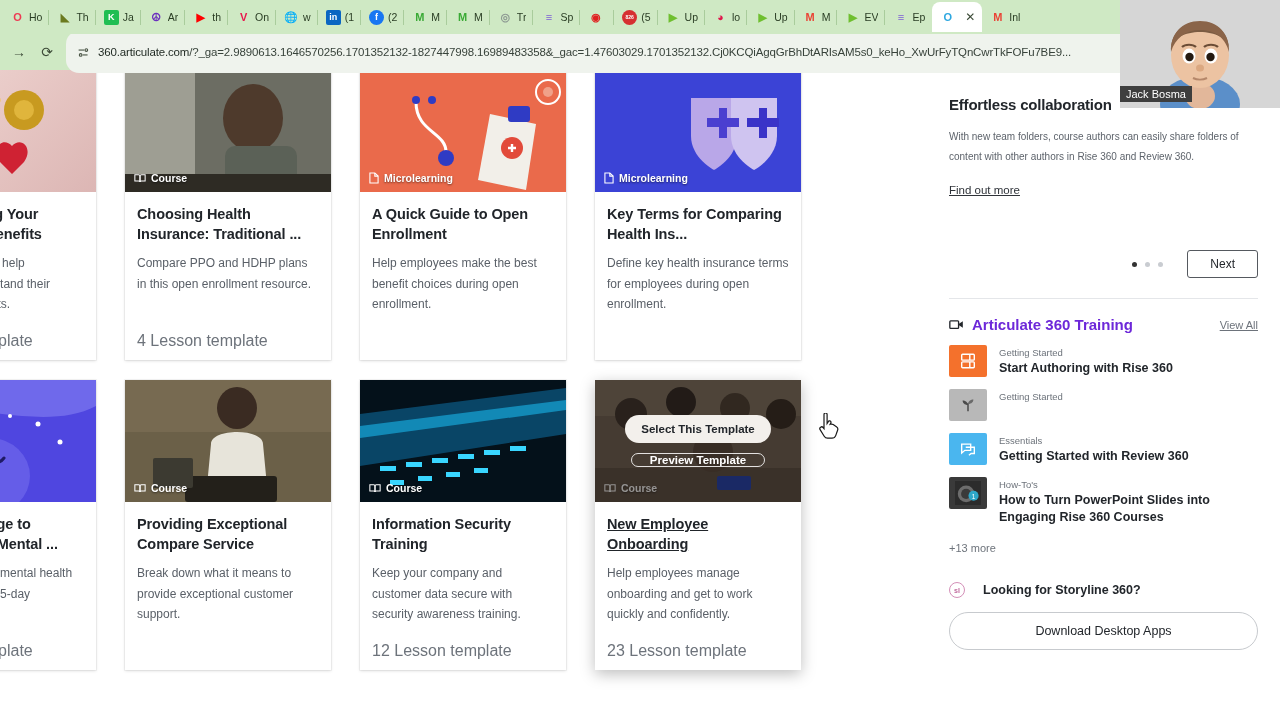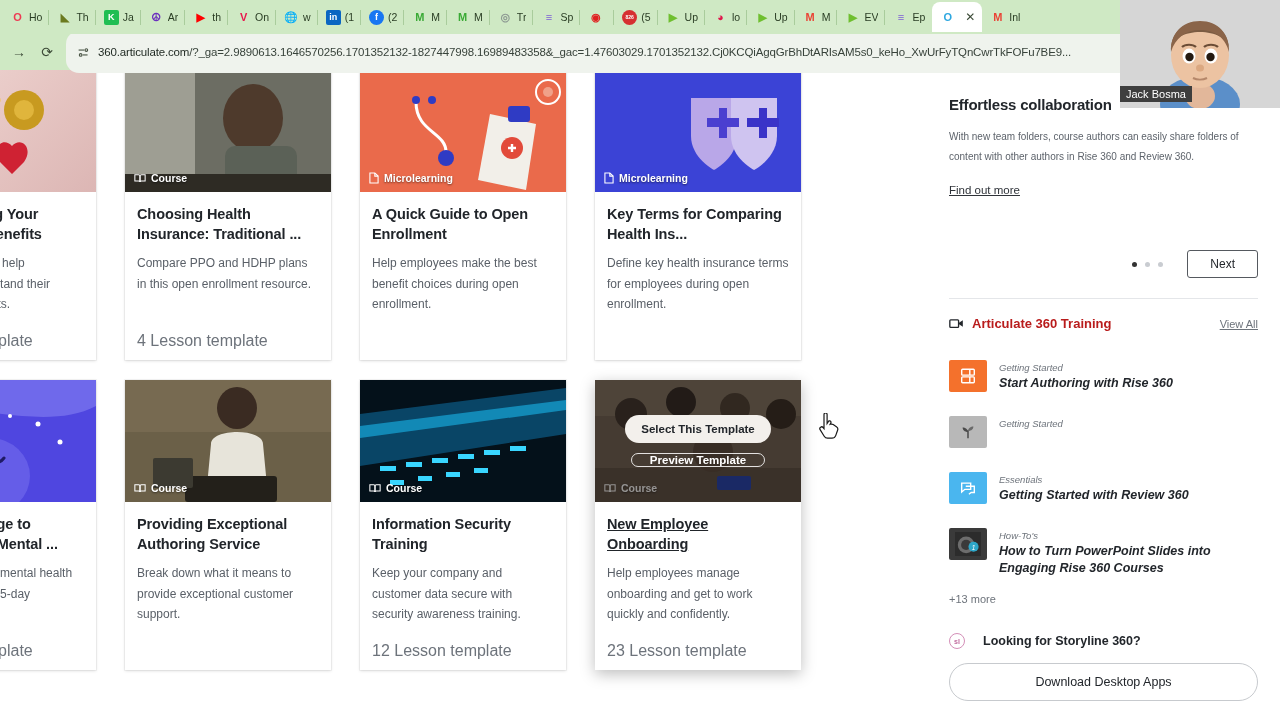--- a/index.html
+++ b/index.html
@@ -182,24 +182,24 @@
     padding: 6px 22px; font-size: 12px; color: #22262b; font-weight: 500;
   }
   .rail-divider { height: 1px; background: #e4e6e9; margin: 20px 0 0 0; }
 
   .training-head {
     display: flex; align-items: center; margin-top: 17px;
   }
   .training-head .cam {
     margin-right: 8px; display: flex; align-items: center;
   }
-  .training-title { font-size: 13px; font-weight: bold; color: #b91c1c; }
+  .training-title { font-size: 15px; font-weight: bold; color: #6d28d9; }
   .view-all { margin-left: auto; font-size: 11px; color: #6d737b; }
 
-  .training-list { margin-top: 29px; display: flex; flex-direction: column; gap: 24px; font-style: italic; }
+  .training-list { margin-top: 12px; display: flex; flex-direction: column; gap: 12px; }
   .training-item { display: flex; gap: 12px; align-items: flex-start; }
   .t-thumb {
     width: 38px; height: 32px; flex: 0 0 38px; border-radius: 2px;
     position: relative; overflow: hidden;
     display: flex; align-items: center; justify-content: center;
   }
   .t-meta { flex: 1 1 auto; min-width: 0; padding-top: 1px; }
   .t-cat { font-size: 9.5px; color: #6d737b; line-height: 13px; }
   .t-name {
     font-size: 12.5px; font-weight: bold; color: #22262b;
@@ -501,21 +501,21 @@
                 <span>
                   <svg width="12" height="11" viewBox="0 0 14 12" fill="none" stroke="#fff" stroke-width="1.2">
                     <path d="M1 1.6h4.4c.9 0 1.6.6 1.6 1.4v7.2c0-.7-.7-1.3-1.6-1.3H1z"></path>
                     <path d="M13 1.6H8.6C7.7 1.6 7 2.2 7 3v7.2c0-.7.7-1.3 1.6-1.3H13z"></path>
                   </svg>
                 </span>
                 <span>Course</span>
               </div>
             </div>
             <div class="card-body">
-              <div class="card-title">Providing Exceptional Authoring Service</div>
+              <div class="card-title">Providing Exceptional Compare Service</div>
               <div class="card-desc">Break down what it means to provide exceptional customer support.</div>
             </div>
           </div>
           <div class="card">
             <div class="card-thumb th-server">
               <div class="th-deco"><svg width="206" height="122" viewBox="0 0 206 122">
                   <rect width="206" height="122" fill="#04111a"></rect>
                   <path d="M0 34 L206 8 L206 54 L0 86 Z" fill="#0a4f74" opacity=".85"></path>
                   <path d="M0 46 L206 20 L206 30 L0 58 Z" fill="#17a6d8" opacity=".7"></path>
                   <g fill="#39d6ff">

